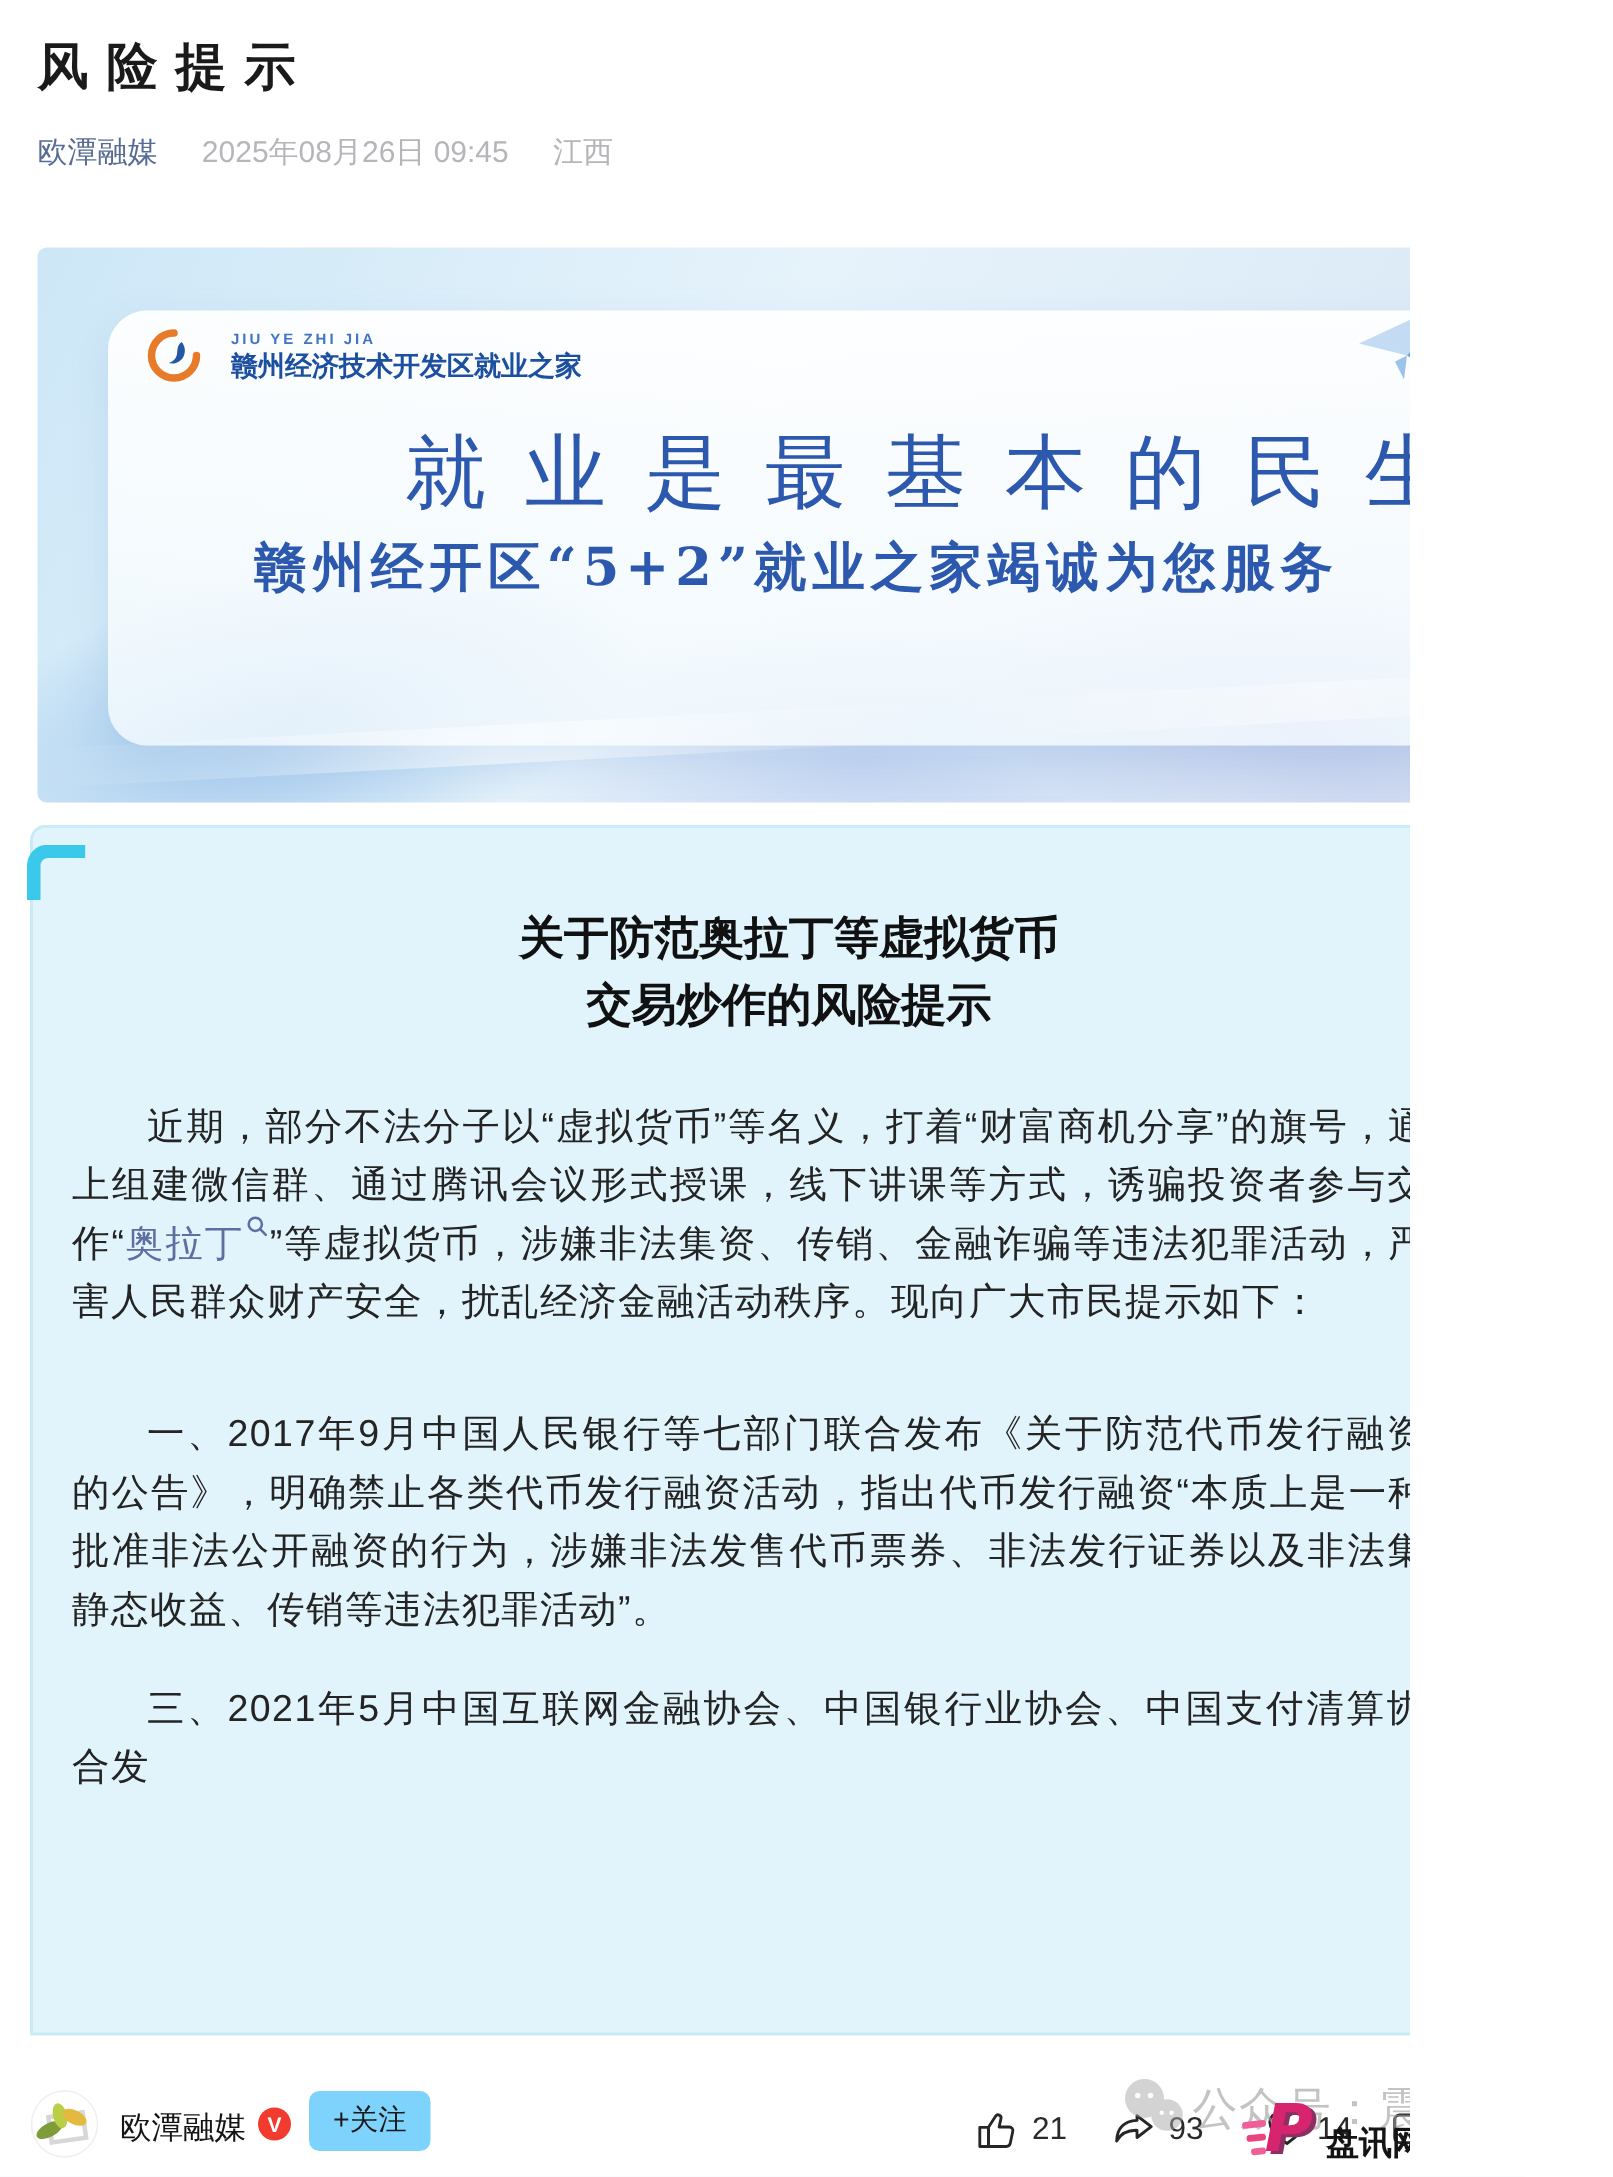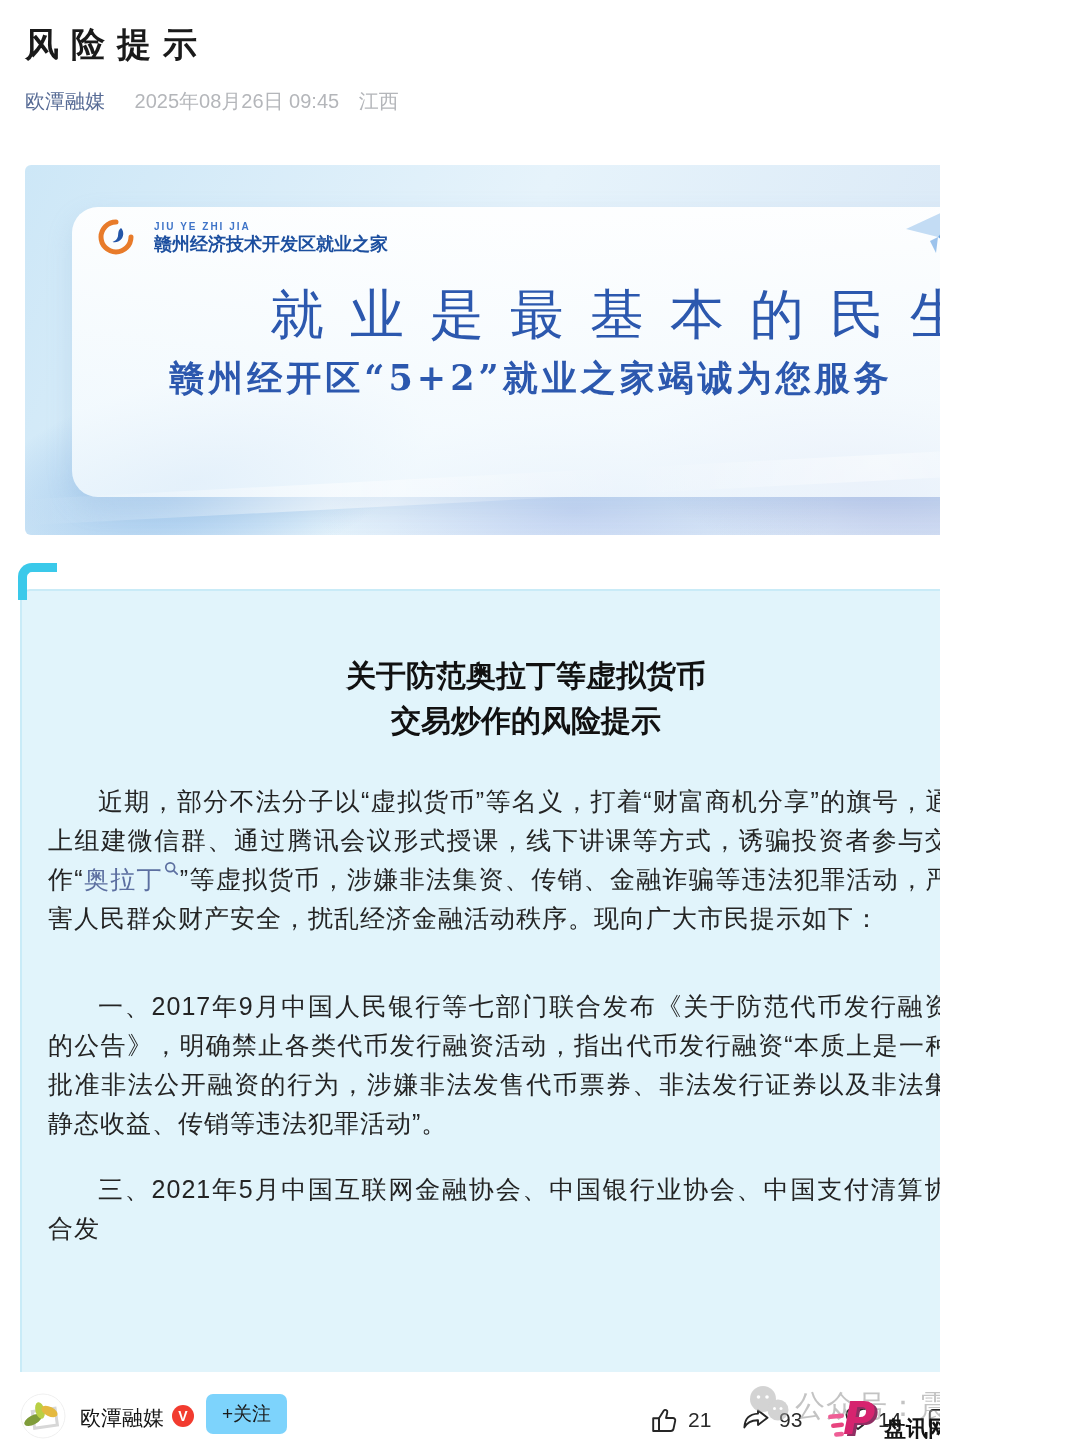--- a/index.html
+++ b/index.html
@@ -5,21 +5,21 @@
   html,body{margin:0;padding:0;background:#fff;}
   .page{position:relative;width:940px;height:1451px;background:#ffffff;overflow:hidden;
         font-family:"Liberation Sans","DejaVu Sans",sans-serif;}
 
   
   .article-title{position:absolute;left:25px;top:22px;font-size:34px;font-weight:700;
     color:#1a1a1a;letter-spacing:12px;}
   .byline{position:absolute;left:25px;top:88px;font-size:20px;}
   .byline .author{color:#576b95;}
   .byline .meta{color:#b4b6ba;margin-left:24px;}
-  .byline .loc{color:#b4b6ba;margin-left:14px;text-align:right;}
+  .byline .loc{color:#b4b6ba;margin-left:24px;text-align:right;}
 
   
   .banner{position:absolute;left:25px;top:165px;width:1008px;height:370px;border-radius:6px;
     overflow:hidden;background:linear-gradient(115deg,#cde7f7 0%,#e6f3fb 45%,#d7e6f5 100%);}
   .wave{position:absolute;pointer-events:none;}
   .wave1{left:-70px;bottom:-50px;width:480px;height:210px;
     background:radial-gradient(ellipse at center,rgba(110,165,225,.6),rgba(110,165,225,0) 70%);
     transform:rotate(-14deg);}
   .wave2{left:290px;bottom:-70px;width:520px;height:190px;
     background:radial-gradient(ellipse at center,rgba(150,170,230,.38),rgba(150,170,230,0) 70%);}
@@ -41,23 +41,23 @@
     font-family:"DejaVu Serif","Liberation Serif",serif;font-weight:400;
     font-size:54px;color:#2c58ae;letter-spacing:26px;text-indent:26px;white-space:nowrap;}
   .subheadline{position:absolute;left:0;top:148px;width:100%;text-align:center;
     font-family:"DejaVu Serif","Liberation Serif",serif;font-weight:700;
     font-size:35px;color:#2c58ae;letter-spacing:4px;white-space:nowrap;}
   .paper-plane{position:absolute;left:875px;top:30px;z-index:3;}
   .link-circle{position:absolute;left:992px;top:176px;width:32px;height:32px;border-radius:50%;
     background:#9d9d9d;opacity:.92;z-index:4;display:flex;align-items:center;justify-content:center;}
 
   
-  .notice-card{position:absolute;left:20px;top:589px;width:1012px;height:807px;box-sizing:border-box;
+  .notice-card{position:absolute;left:20px;top:550px;width:1012px;height:807px;box-sizing:border-box;
     background:#e1f4fb;border:2px solid #c9ebf7;border-radius:10px 10px 0 0;overflow:hidden;
-    padding:16px 14px;}
+    padding:5px 14px;}
   .bracket{position:absolute;width:30px;height:28px;z-index:2;}
   .bracket-tl{left:18px;top:563px;border-top:9px solid #3ac9ea;border-left:9px solid #3ac9ea;border-top-left-radius:14px;}
   .bracket-tr{left:984px;top:563px;border-top:9px solid #3ac9ea;border-right:9px solid #3ac9ea;border-top-right-radius:14px;}
   .notice-title{margin-top:46px;text-align:center;font-size:30px;font-weight:700;line-height:45px;color:#111;}
   .notice-card p{font-size:25px;line-height:39px;letter-spacing:1px;color:#242424;
     text-align:justify;text-indent:2em;margin:12px;}
   .p1{margin-top:39px !important;}
   .p2{margin-top:49px !important;}
   .p3{margin-top:55px !important;}
   .p4{margin-top:27px !important;}

